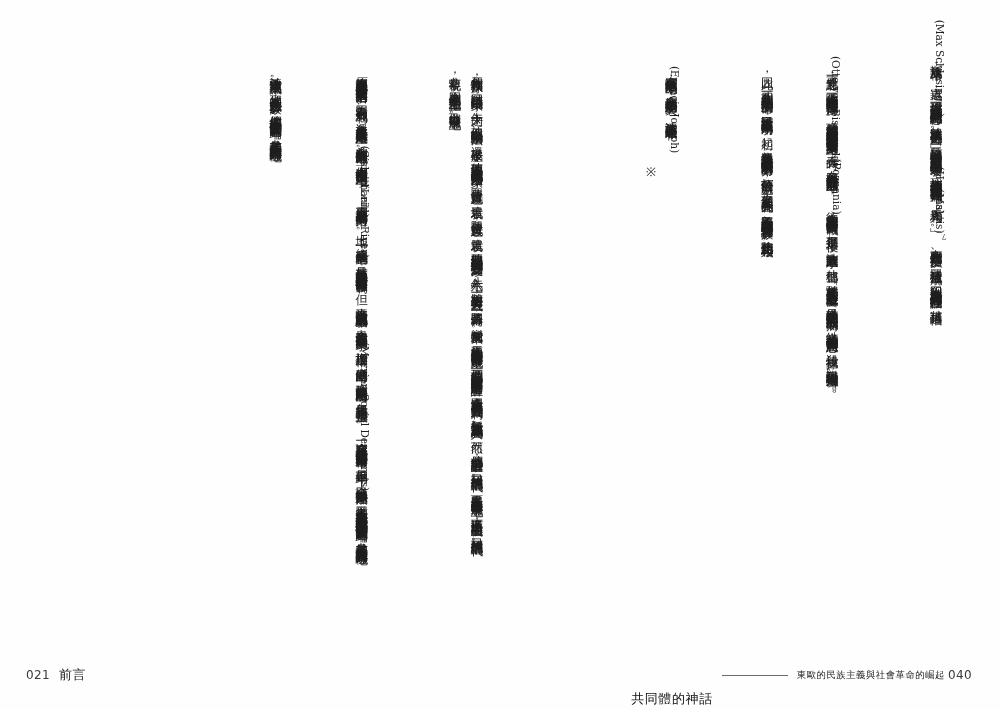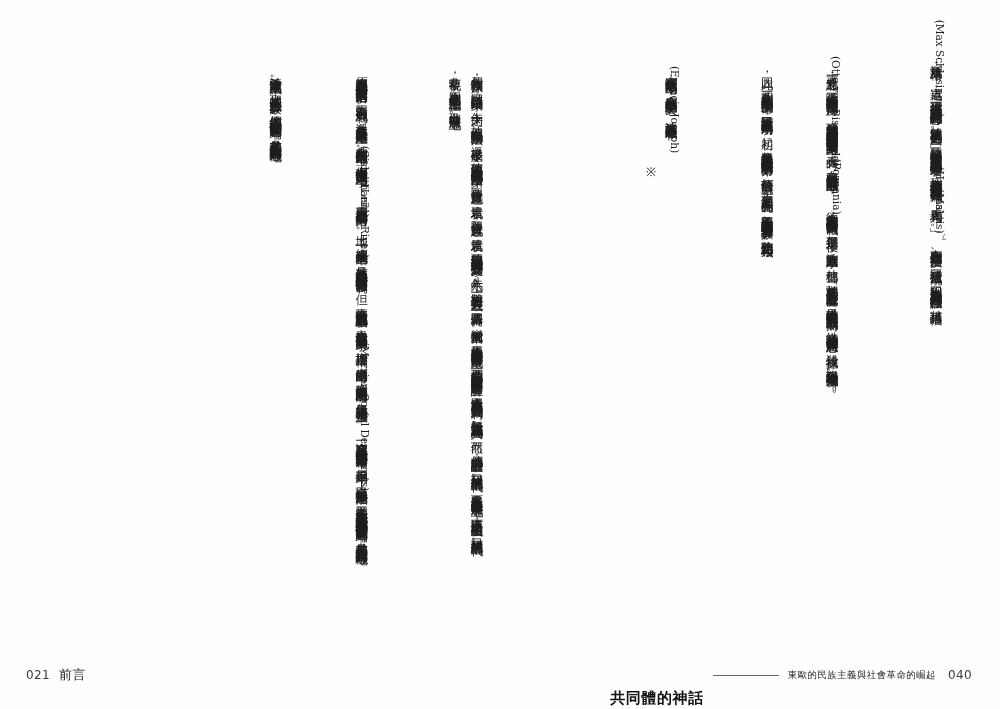--- a/index.html
+++ b/index.html
@@ -115,39 +115,39 @@
     letter-spacing: 0.4px;
     color: #3a3a3a;
   }
   .foot-label {
     font-size: 13px;
     margin-left: 9px;
     color: #222;
     letter-spacing: 0.5px;
   }
   .foot-title {
-    font-size: 15px;
-    font-weight: bold;
+    font-size: 13px;
+    font-weight: normal;
     letter-spacing: 0.6px;
     color: #111;
     margin-top: 47px;
   }
   .foot-rule {
     display: inline-block;
     width: 66px;
     height: 1px;
     background: #6a6a6a;
     margin: 0 9px;
     vertical-align: middle;
   }
   .foot-sub {
     font-size: 9.4px;
     letter-spacing: 0.5px;
     color: #222;
-    margin-right: 12px;
+    margin-right: 3px;
   }
 </style>
 </head>
 <body>
 
 <div id="spread">
 
   <div class="page left">
 
     <div class="body-area" id="left-body">

